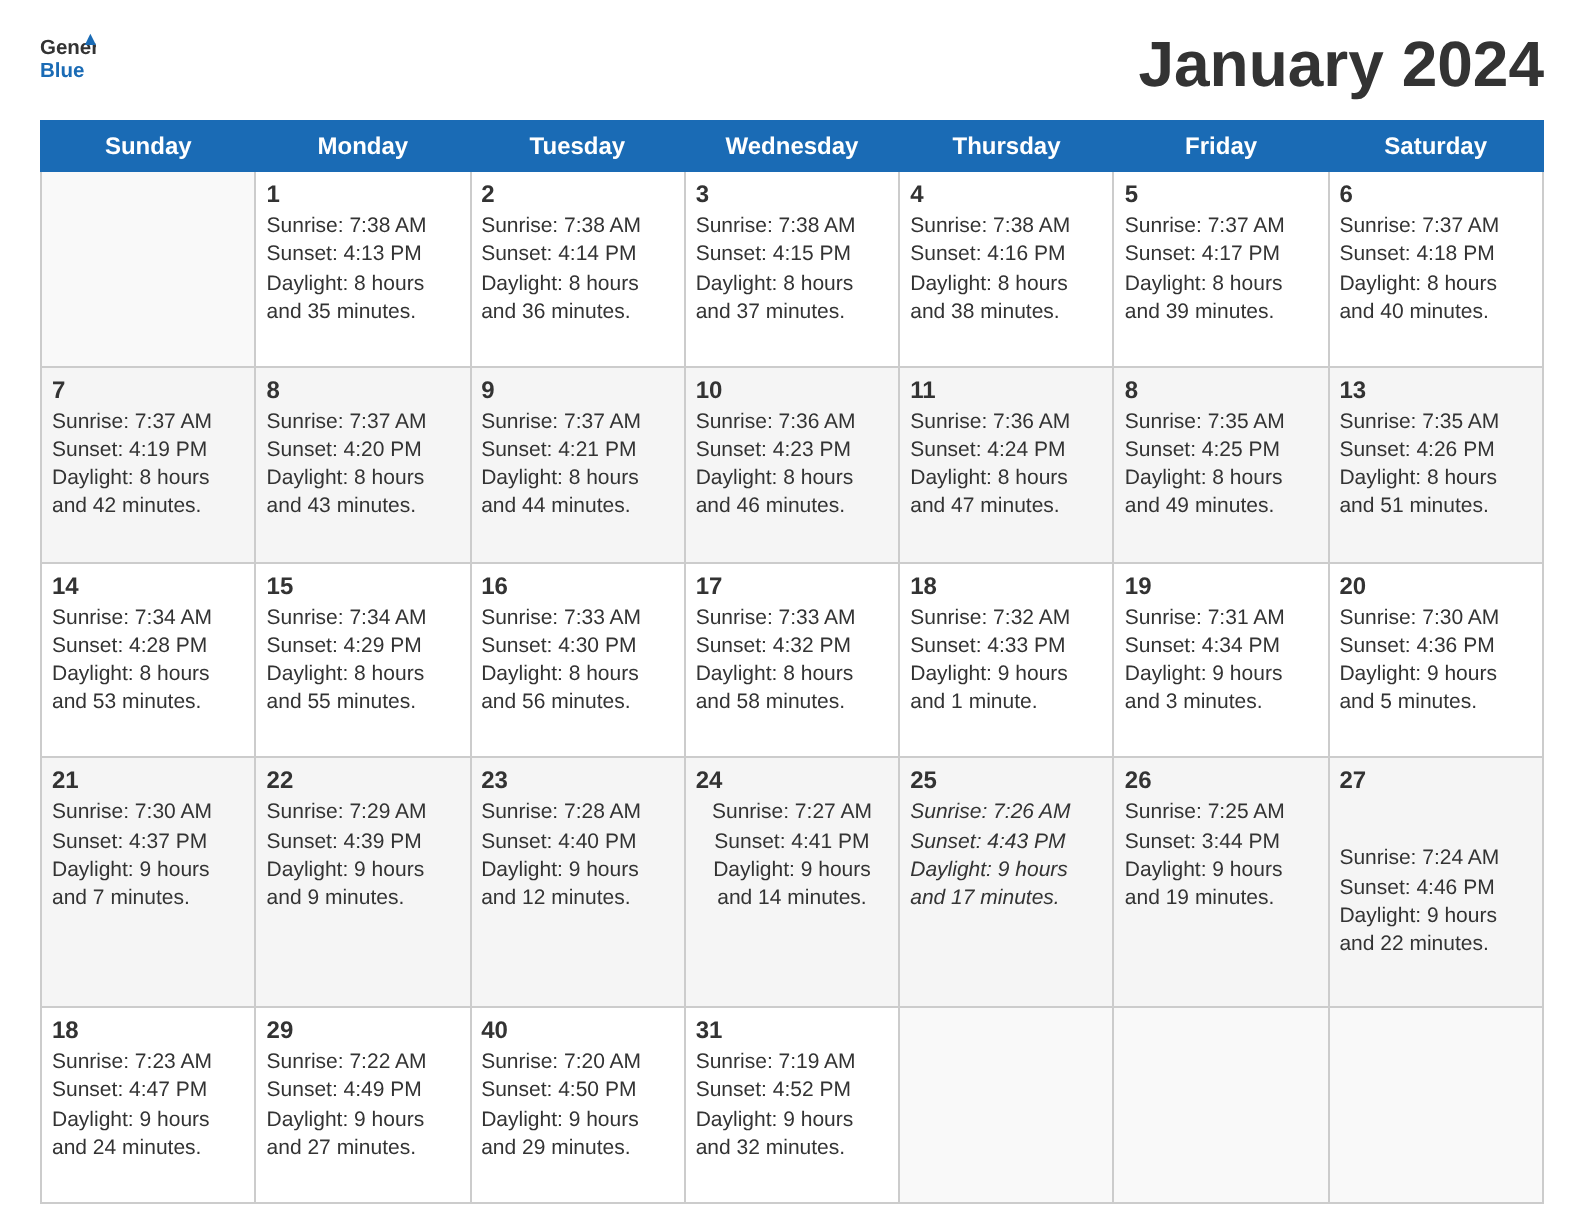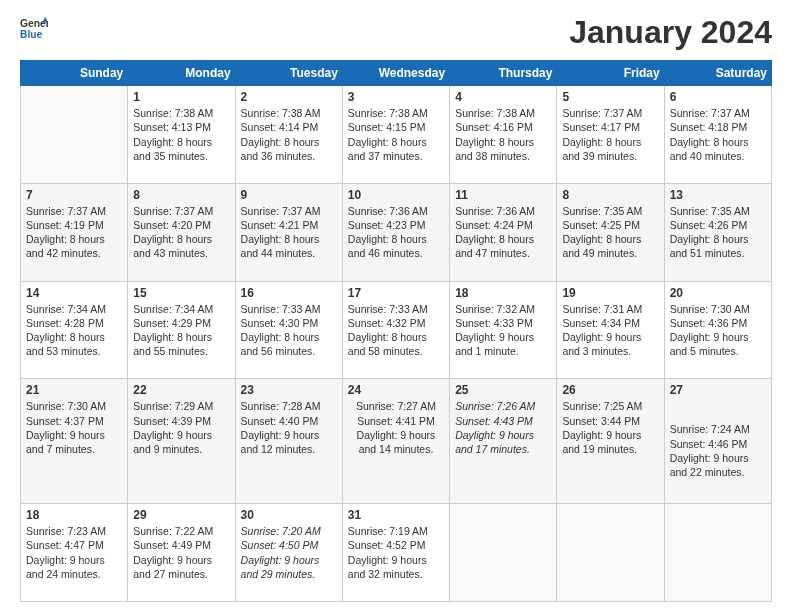--- a/index.html
+++ b/index.html
@@ -48,21 +48,21 @@
     .calendar {
       flex: 1;
       border-collapse: collapse;
       width: 100%;
       font-size: 11px;
     }
     .calendar th {
       background-color: #1a6bb5;
       color: white;
       padding: 5px 4px;
-      text-align: right;
+      text-align: center;
       font-size: 12px;
       font-weight: bold;
       border: 1px solid #1a6bb5;
     }
     .calendar td {
       border: 1px solid #ccc;
       vertical-align: top;
       padding: 4px 5px;
       width: calc(100% / 7);
       height: 82px;
@@ -298,22 +298,22 @@
 Sunset: 4:47 PM
 Daylight: 9 hours and 24 minutes.</div>
           </td>
           <td>
             <span class="day-number">29</span>
             <div class="day-info" style="white-space: pre-line;">Sunrise: 7:22 AM
 Sunset: 4:49 PM
 Daylight: 9 hours and 27 minutes.</div>
           </td>
           <td>
-            <span class="day-number">30</span>
-            <div class="day-info" style="white-space: pre-line; font-style: italic;">Sunrise: 7:20 AM
+            <span class="day-number">40</span>
+            <div class="day-info" style="white-space: pre-line;">Sunrise: 7:20 AM
 Sunset: 4:50 PM
 Daylight: 9 hours and 29 minutes.</div>
           </td>
           <td>
             <span class="day-number">31</span>
             <div class="day-info" style="white-space: pre-line;">Sunrise: 7:19 AM
 Sunset: 4:52 PM
 Daylight: 9 hours and 32 minutes.</div>
           </td>
           <td class="empty"></td>

